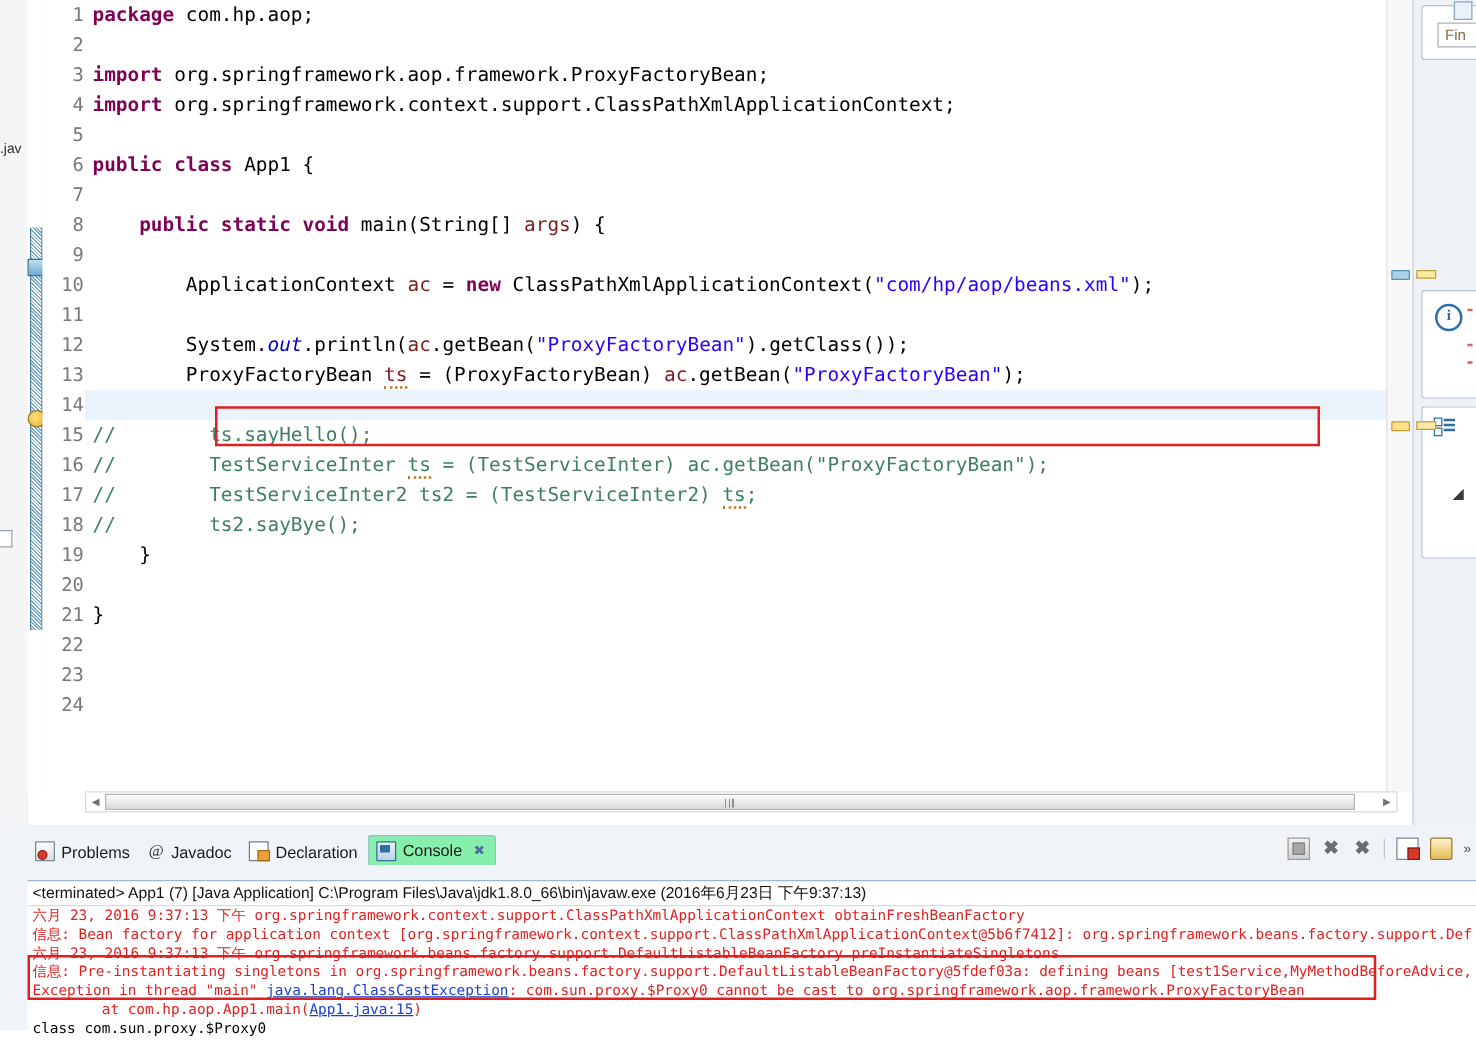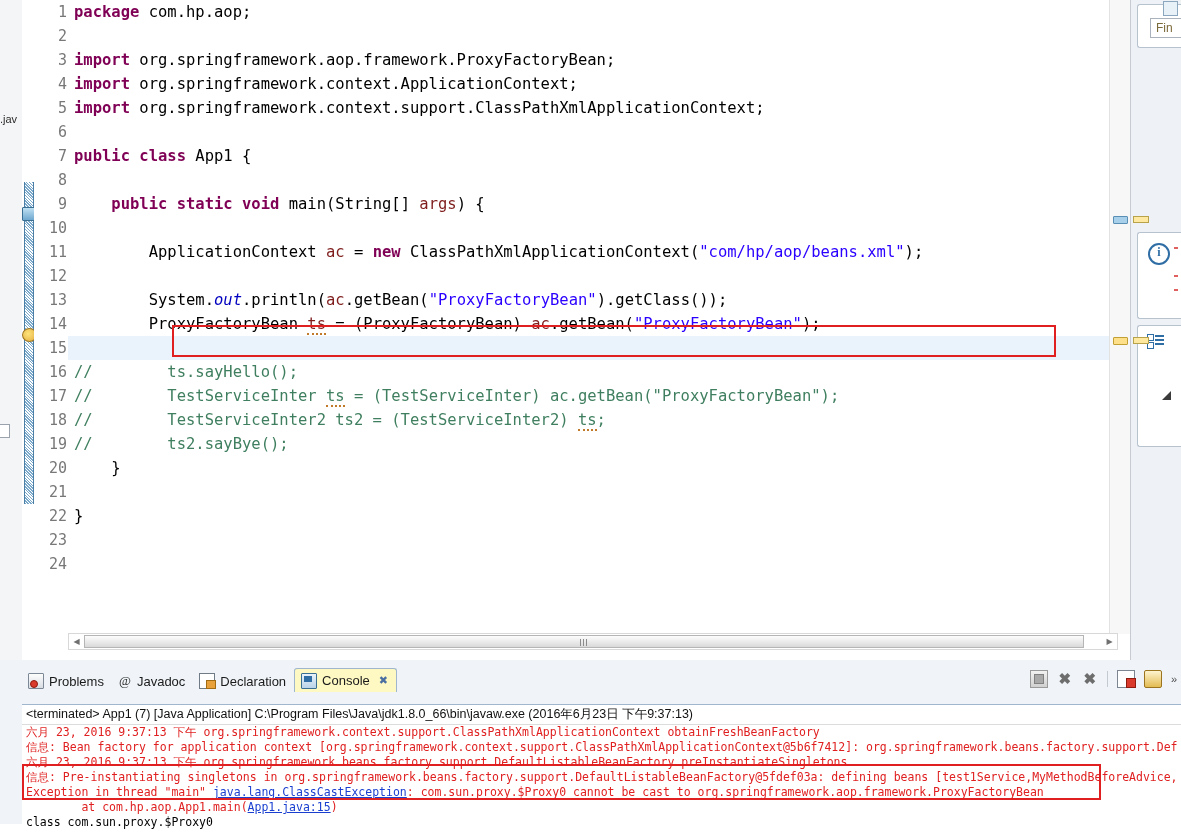--- a/index.html
+++ b/index.html
@@ -288,21 +288,21 @@
     align-items: center;
     gap: 5px;
     height: 22px;
     padding: 0 8px 0 6px;
     font-size: 13px;
     color: #1a1a1a;
     white-space: nowrap;
     cursor: default;
   }
   .tab.active {
-    background: #fef9c3;
+    background: #86efac;
     border: 1px solid #9fb6cc;
     border-bottom: none;
     border-radius: 3px 3px 0 0;
     height: 23px;
     margin-top: 41px;
   }
   .tab-close {
     font-size: 11px;
     color: #4a6fa0;
     margin-left: 4px;
@@ -470,21 +470,20 @@
       <div>21</div>
       <div>22</div>
       <div>23</div>
       <div>24</div>
     </div>
 
     <div class="code-area" id="code-area">
         <div class="code-line"><span class="kw">package</span><span class="plain"> com.hp.aop;</span></div>
         <div class="code-line">&nbsp;</div>
         <div class="code-line"><span class="kw">import</span><span class="plain"> org.springframework.aop.framework.ProxyFactoryBean;</span></div>
-        <div class="code-line"><span class="kw">import</span><span class="plain"> org.springframework.context.ApplicationContext;</span></div>
         <div class="code-line"><span class="kw">import</span><span class="plain"> org.springframework.context.support.ClassPathXmlApplicationContext;</span></div>
         <div class="code-line">&nbsp;</div>
         <div class="code-line"><span class="kw">public class</span><span class="plain"> App1 {</span></div>
         <div class="code-line">&nbsp;</div>
         <div class="code-line"><span class="plain">    </span><span class="kw">public static void</span><span class="plain"> main(String[] </span><span class="loc">args</span><span class="plain">) {</span></div>
         <div class="code-line">&nbsp;</div>
         <div class="code-line"><span class="plain">        ApplicationContext </span><span class="loc">ac</span><span class="plain"> = </span><span class="kw">new</span><span class="plain"> ClassPathXmlApplicationContext(</span><span class="str">"com/hp/aop/beans.xml"</span><span class="plain">);</span></div>
         <div class="code-line">&nbsp;</div>
         <div class="code-line"><span class="plain">        System.</span><span class="fld">out</span><span class="plain">.println(</span><span class="loc">ac</span><span class="plain">.getBean(</span><span class="str">"ProxyFactoryBean"</span><span class="plain">).getClass());</span></div>
         <div class="code-line"><span class="plain">        ProxyFactoryBean </span><span class="loc sq">ts</span><span class="plain"> = (ProxyFactoryBean) </span><span class="loc">ac</span><span class="plain">.getBean(</span><span class="str">"ProxyFactoryBean"</span><span class="plain">);</span></div>

